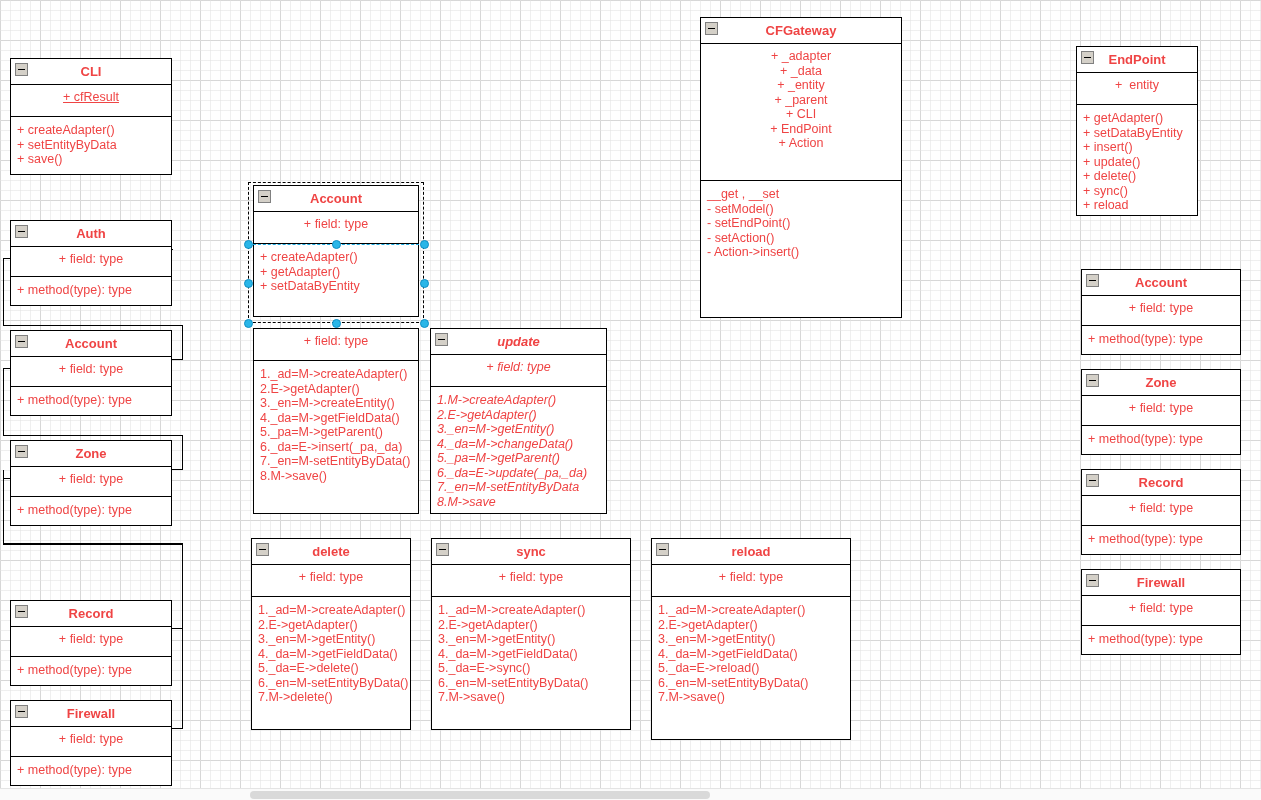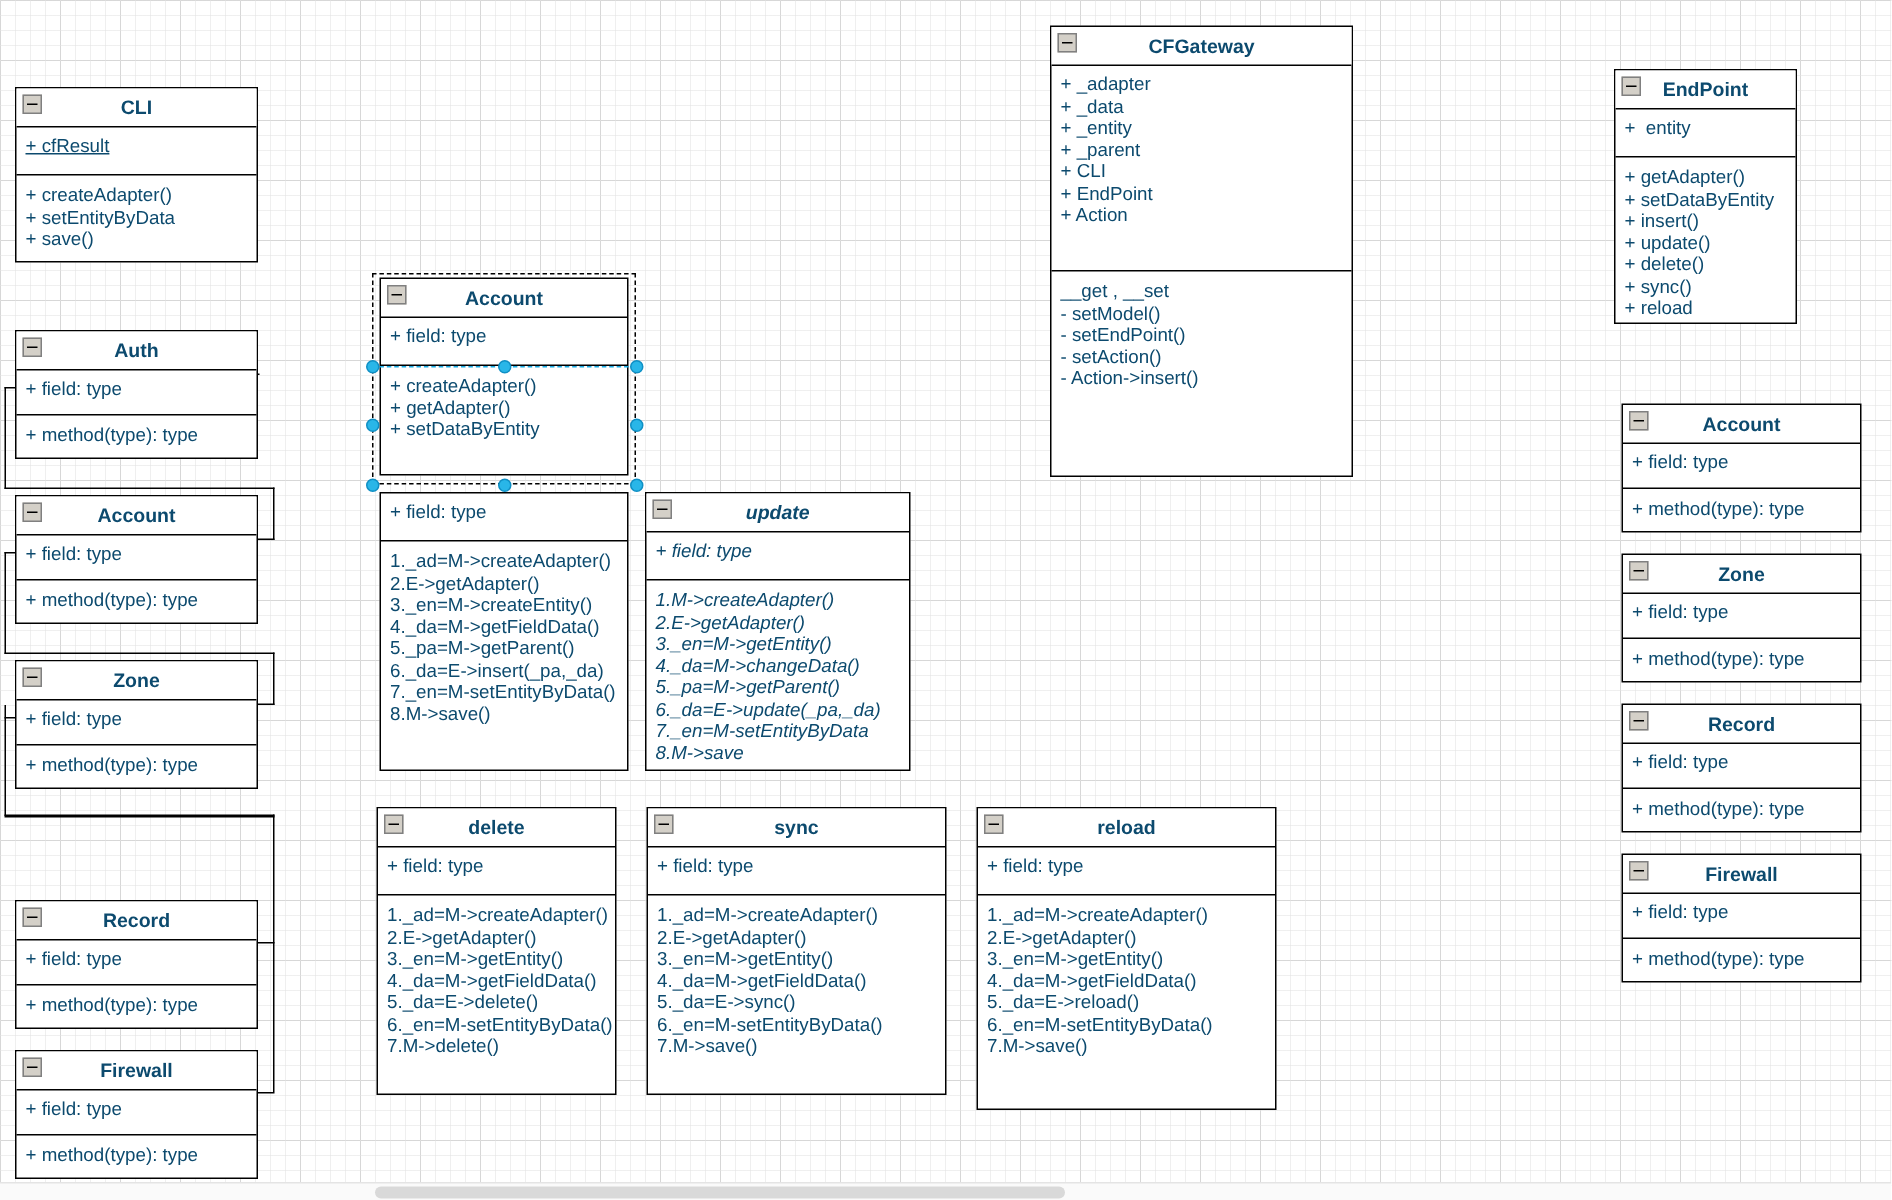--- a/index.html
+++ b/index.html
@@ -24,21 +24,21 @@
     background-position: 0 0, 0 0, 0 0, 0 0;
   }
 
   
   .uml {
     position: absolute;
     background: #ffffff;
     border: 1px solid #000000;
     box-sizing: border-box;
     font-size: 12.5px;
-    color: #0c4a6e;
+    color: #ef4444;
     line-height: 14.5px;
   }
   .uml .title-bar {
     position: relative;
     border-bottom: 1px solid #000000;
     text-align: center;
     font-weight: bold;
     font-size: 13px;
     padding: 6px 0 6px 0;
     height: 26px;
@@ -61,20 +61,21 @@
     left: 2px;
     top: 5px;
     width: 7px;
     height: 1px;
     background: #000000;
   }
   .uml .attrs {
     border-bottom: 1px solid #000000;
     padding: 5px 6px 6px 6px;
     box-sizing: border-box;
+    text-align: center;
   }
   .uml .ops {
     padding: 6px 6px 6px 6px;
     box-sizing: border-box;
   }
   .uml .row { white-space: pre; }
 
   
   .sel-box {
     position: absolute;

